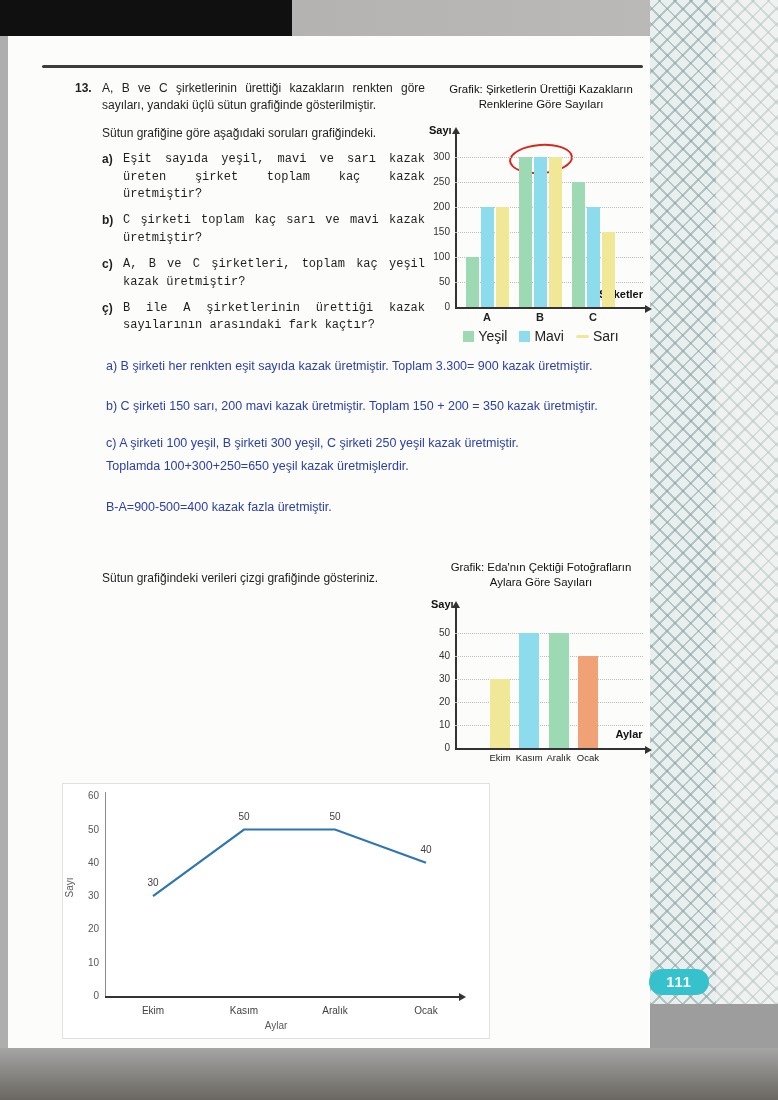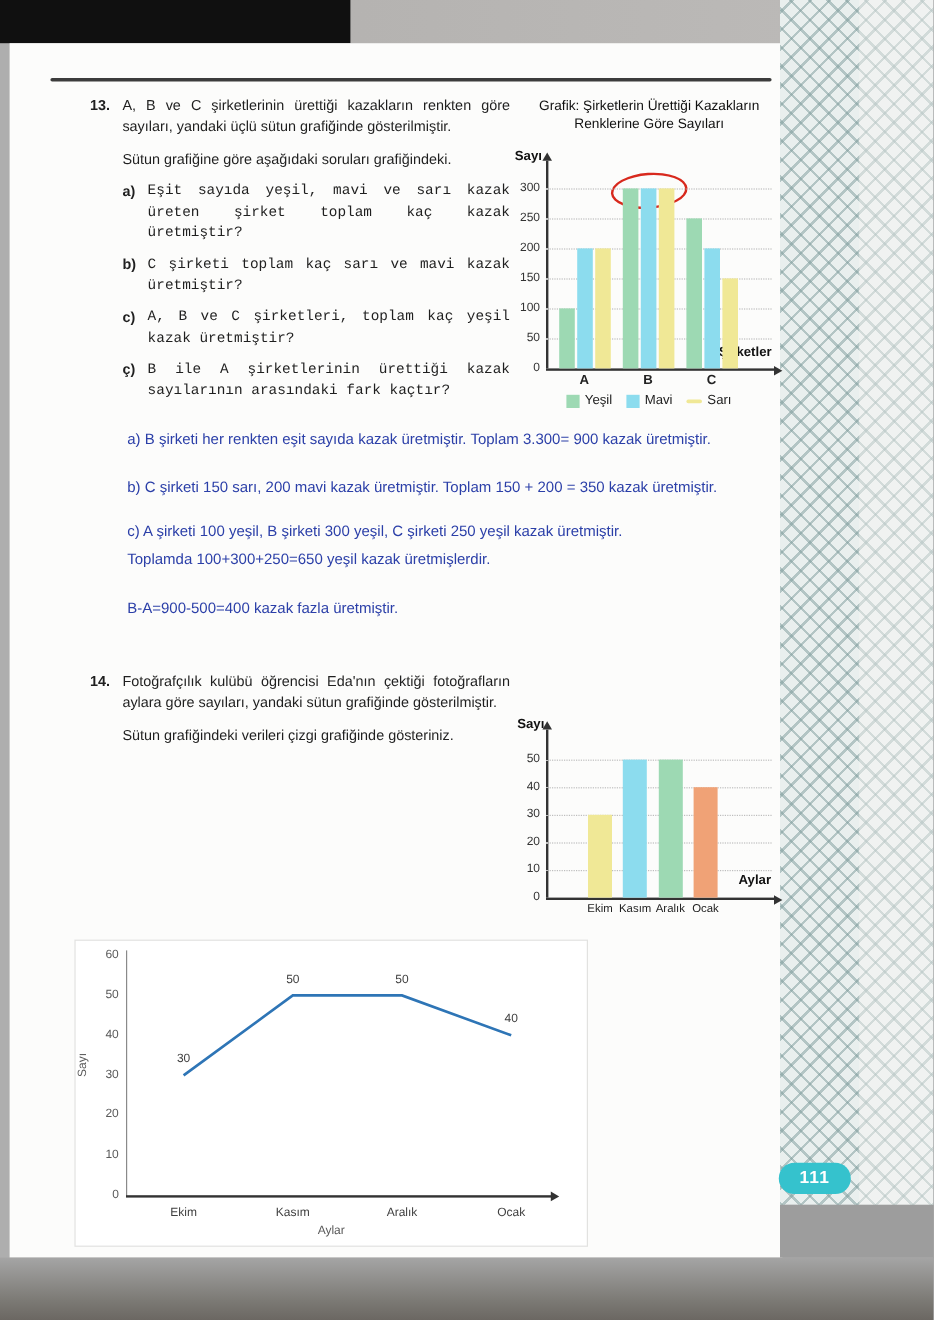--- a/index.html
+++ b/index.html
@@ -44,21 +44,21 @@
   .vaxis{position:absolute;width:1.5px;background:#333;}
   .haxis{position:absolute;height:1.5px;background:#333;}
   .arrow-up{position:absolute;width:0;height:0;border-left:4px solid transparent;
             border-right:4px solid transparent;border-bottom:7px solid #333;}
   .arrow-right{position:absolute;width:0;height:0;border-top:4px solid transparent;
                border-bottom:4px solid transparent;border-left:7px solid #333;}
   .gridline{position:absolute;height:0;border-top:1px dotted #bdbdbd;}
   .tick-label{position:absolute;font-size:10px;color:#333;text-align:right;}
   .bar{position:absolute;}
   .cat-label{position:absolute;text-align:center;color:#222;}
-  .legend{position:absolute;display:flex;align-items:center;font-size:11px;color:#222;gap:12px;}
+  .legend{position:absolute;display:flex;align-items:center;font-size:14px;color:#222;gap:12px;}
   .legend-item{display:flex;align-items:center;gap:4px;}
   .legend-swatch{width:11px;height:11px;display:inline-block;}
   .legend-swatch.dash{height:3px;border-radius:2px;width:13px;}
   .red-ellipse{position:absolute;border:2.5px solid #d8291d;border-radius:50%;transform:rotate(-4deg);}
 
   
   .chart3{position:absolute;left:62px;top:783px;width:426px;height:254px;background:#fff;border:1px solid #e2e2e0;}
   .l-tick{position:absolute;font-size:10px;color:#595959;text-align:right;}
   .l-cat{position:absolute;font-size:10px;color:#404040;text-align:center;}
   .l-datalabel{position:absolute;font-size:10px;color:#404040;text-align:center;}
@@ -168,28 +168,29 @@
   </div>
   <div class="answer" style="left:90px;top:434px">
     <div>c) A şirketi 100 yeşil, B şirketi 300 yeşil, C şirketi 250 yeşil kazak üretmiştir.</div>
     <div class="line2">Toplamda 100+300+250=650 yeşil kazak üretmişlerdir.</div>
   </div>
   <div class="answer" style="left:90px;top:494px">
     <div class="line2">B-A=900-500=400 kazak fazla üretmiştir.</div>
   </div>
 
   <section class="question" style="left:75px;top:560px">
-    <div class="q-row">
-      <span class="q-num">14.</span>
-      <div class="q-text">Fotoğrafçılık kulübü öğrencisi Eda'nın çektiği fotoğrafların aylara göre sayıları, yandaki sütun grafiğinde gösterilmiştir.</div>
-    </div>
     <div class="q-para">Sütun grafiğindeki verileri çizgi grafiğinde gösteriniz.</div>
   </section>
 
   <section class="chart" id="chart2" style="left:425px;top:560px;width:232px;height:215px">
+    <div class="chart-title">
+      <div><span>Grafik:</span>
+           <span>Eda'nın Çektiği Fotoğrafların</span></div>
+      <div>Aylara Göre Sayıları</div>
+    </div>
     <div class="axis-ylabel" style="left:6px;top:38px">Sayı</div>
     <div class="vaxis" style="left:30px;top:48px;height:140px"></div>
     <div class="arrow-up" style="left:26.5px;top:41px"></div>
     <div class="haxis" style="left:30px;top:188px;width:191px"></div>
     <div class="arrow-right" style="left:220px;top:185.5px"></div>
     <div class="axis-xlabel" style="left:176px;top:168px;width:56px">Aylar</div>
   <div class="tick-label" style="left: -2px; top: 182px; width: 27px;">0</div>
       <div class="gridline" style="left: 30px; top: 164.5px; width: 188px;"></div>
       <div class="tick-label" style="left: -2px; top: 159px; width: 27px;">10</div>
       <div class="gridline" style="left: 30px; top: 141.5px; width: 188px;"></div>

